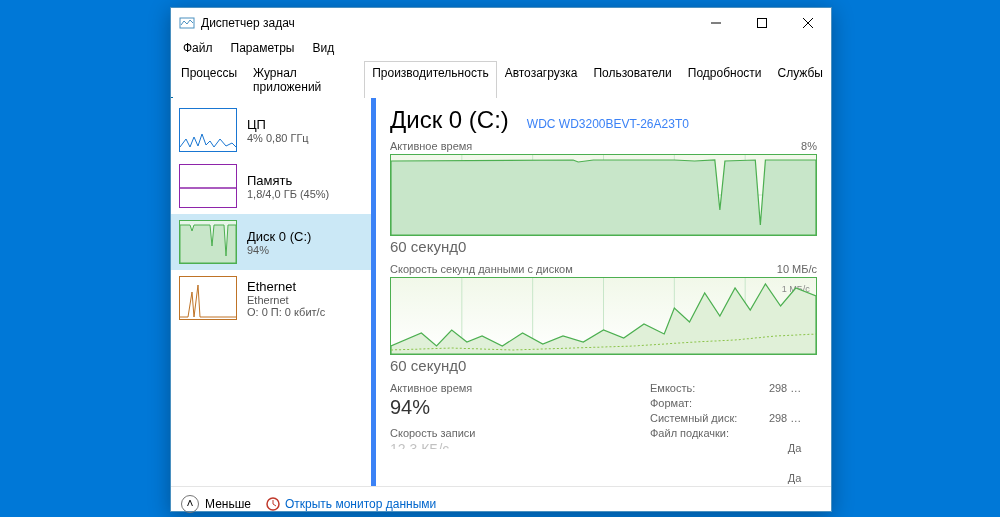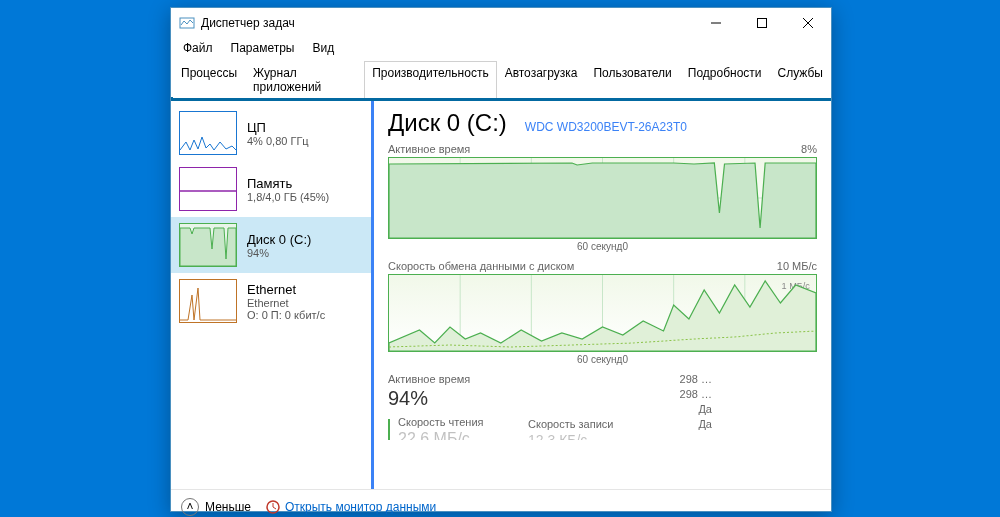--- a/index.html
+++ b/index.html
@@ -4,38 +4,38 @@
 <style>
 html,body{margin:0;padding:0;font-family:"Segoe UI",Tahoma,sans-serif;font-size:12px;background:#0078d7;width:1000px;height:517px;overflow:hidden}
 .window{position:absolute;left:170px;top:7px;width:660px;height:503px;background:#fff;border:1px solid #4a90c0;box-shadow:0 4px 20px rgba(0,0,0,.3)}
 .titlebar{height:30px;display:flex;align-items:center;padding-left:8px}
 .titlebar-icon{width:16px;height:16px;margin-right:6px;display:flex;align-items:center;justify-content:center}
 .titlebar-text{flex:1;font-size:12px}
 .winctrl{display:flex}
 .winctrl div{width:46px;height:30px;display:flex;align-items:center;justify-content:center;cursor:default}
 .menubar{height:20px;display:flex;align-items:center;padding-left:4px;gap:2px}
 .menubar span{padding:2px 8px;font-size:12px}
-.tabs{display:flex;border-bottom:4px solid #0369a1;padding-left:2px;margin-top:2px}
+.tabs{display:flex;border-bottom:1px solid #0369a1;padding-left:2px;margin-top:2px}
 .tab{padding:4px 7px;font-size:12px;border:1px solid transparent;border-bottom:none;cursor:default;position:relative;top:1px;background:#fff}
 .tab.active{border-color:#d0d0d0;background:#fff}
 .content{display:flex;height:388px}
-.sidebar{width:200px;border-right:3px solid #3b82f6;overflow-y:auto;padding-top:4px}
+.sidebar{width:200px;border-right:5px solid #3b82f6;overflow-y:auto;padding-top:4px}
 .sidebar-item{display:flex;padding:6px 8px;gap:10px;cursor:default}
 .sidebar-item.selected{background:#cbe8f6}
 .thumb{width:56px;height:42px;border:1px solid;background:#fff;position:relative;overflow:hidden;flex-shrink:0}
 .sbinfo{display:flex;flex-direction:column;justify-content:center}
 .sbtitle{font-size:13px}
 .sbsub{font-size:11px;color:#555}
 .main{flex:1;padding:8px 14px;overflow:hidden;position:relative}
 .mainhead{display:flex;align-items:baseline;gap:18px;margin-bottom:6px}
 .mainhead h1{margin:0;font-size:24px;font-weight:400}
 .mainhead .model{font-size:12px;color:#3b82f6}
 .chartlbl{display:flex;justify-content:space-between;font-size:11px;color:#666;margin-bottom:2px}
 .chart{height:80px;border:1px solid #4caf50;background:linear-gradient(to bottom,#f1f8e9,#fff);position:relative;overflow:hidden;margin-bottom:2px}
-.chartaxis{display:flex;justify-content:center;font-size:10px;color:#666;margin-bottom:8px}
+.chartaxis{display:flex;justify-content:flex-start;font-size:15px;color:#666;margin-bottom:8px}
 .stats{display:flex;gap:0;margin-top:8px}
 .statcol{display:flex;flex-direction:column;gap:2px}
 .statlbl{font-size:11px;color:#666}
 .statval{font-size:20px;color:#333}
 .statsmall{font-size:11px;color:#666}
 .linetag{width:2px;height:28px;display:inline-block;margin-right:6px;vertical-align:middle;position:relative;top:3px}
 .footer{height:34px;border-top:1px solid #e5e5e5;display:flex;align-items:center;padding:0 10px;gap:14px}
 .footer span{font-size:12px}
 .link{color:#0066cc;cursor:pointer}
 .circle{width:16px;height:16px;border:1px solid #777;border-radius:50%;display:inline-flex;align-items:center;justify-content:center;font-size:10px;margin-right:6px}
@@ -154,21 +154,21 @@
               <line x1="0" y1="40" x2="420" y2="40"></line>
             </g>
           <path d="M0 6 L180 5 L185 7 L200 5 L280 5 L300 6 L320 5 L325 55 L330 6 L360 5 L365 70 L370 5 L420 5 L420 80 L0 80 Z" fill="#c8e6c9" stroke="#4caf50" stroke-width="1.2"></path>
         </svg>
       </div>
       <div class="chartaxis">
           <span>60 секунд</span>
           <span>0</span>
         </div>
       <div class="chartlbl">
-          <span>Скорость обмена данными с диском</span>
+          <span>Скорость секунд данными с диском</span>
           <span>10 МБ/с</span>
         </div>
       <div class="chart" style="height:76px">
         <svg width="100%" height="76" viewBox="0 0 420 76" preserveAspectRatio="none">
           <g stroke="#c8e6c9" stroke-width="1">
               <line x1="70" y1="0" x2="70" y2="76"></line>
               <line x1="140" y1="0" x2="140" y2="76"></line>
               <line x1="210" y1="0" x2="210" y2="76"></line>
               <line x1="280" y1="0" x2="280" y2="76"></line>
               <line x1="350" y1="0" x2="350" y2="76"></line>
@@ -185,37 +185,36 @@
         </div>
       <div class="stats">
         <div style="display:flex;flex-direction:column;gap:6px;width:260px">
           <div style="display:flex;gap:22px">
             <div class="statcol" style="width:118px">
               <span class="statlbl">Активное время</span>
               <span class="statval">94%</span>
             </div>
           </div>
           <div style="display:flex;gap:22px;overflow:hidden;height:24px">
-            <div class="statcol" style="width:118px;flex-direction:row">
-              <span class="linetag" style="background:#4caf50"></span>
-              <div class="statcol">
-                <span class="statlbl">Скорость чтения</span>
-                <span class="statval" style="font-size:16px;opacity:.3">22,6 МБ/с</span>
-              </div>
-            </div>
             <div class="statcol" style="flex-direction:column">
               <span class="linetag" style="border-left:2px dashed #8bc34a;background:none"></span>
               <div class="statcol">
                 <span class="statlbl">Скорость записи</span>
                 <span class="statval" style="font-size:14px;opacity:.3">12,3 КБ/с</span>
               </div>
             </div>
           </div>
         </div>
-        <div style="display:flex;flex-direction:column;gap:3px;margin-left:20px;text-align:right;min-width:44px">
+        <div style="display:flex;flex-direction:column;gap:3px">
+          <div class="statsmall"><span>Емкость:</span></div>
+          <div class="statsmall"><span>Формат:</span></div>
+          <div class="statsmall"><span>Системный диск:</span></div>
+          <div class="statsmall"><span>Файл подкачки:</span></div>
+        </div>
+        <div style="display:flex;flex-direction:column;gap:18px;margin-left:20px;text-align:right;min-width:44px">
           <div class="statsmall v">298 …</div>
           <div class="statsmall v">298 …</div>
           <div class="statsmall v">Да</div>
           <div class="statsmall v">Да</div>
         </div>
       </div>
     </div>
   </div>
   <div class="footer">
     <span style="display:flex;align-items:center">

